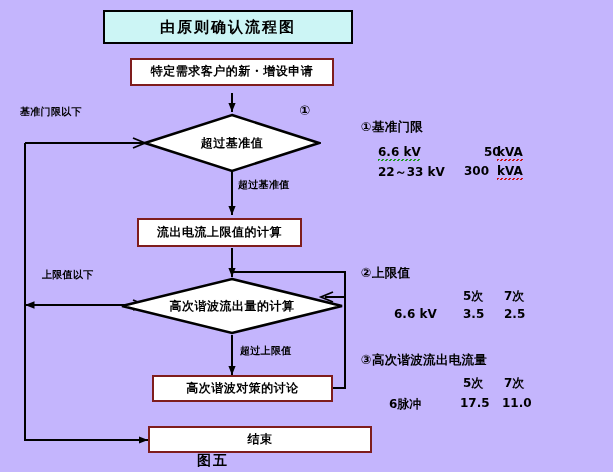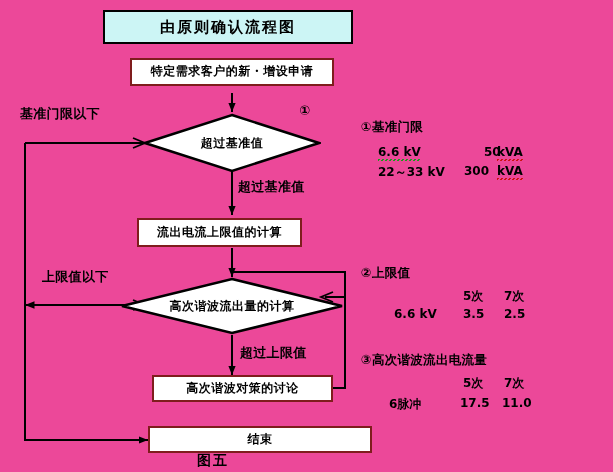--- a/index.html
+++ b/index.html
@@ -4,21 +4,21 @@
 <style>
   html, body {
     margin: 0;
     padding: 0;
     background: #ffffff;
   }
   #canvas {
     position: relative;
     width: 613px;
     height: 472px;
-    background: #ec4899;
+    background: #c4b5fd;
     font-family: "DejaVu Sans", "Liberation Sans", sans-serif;
     overflow: hidden;
   }
 
   
   .node {
     position: absolute;
     box-sizing: border-box;
     display: flex;
     align-items: center;
@@ -65,21 +65,21 @@
     font-size: 12px;
     font-weight: bold;
     color: #000;
     letter-spacing: 0.5px;
     pointer-events: none;
   }
 
   
   .edge-label {
     position: absolute;
-    font-size: 13px;
+    font-size: 10px;
     font-weight: bold;
     color: #000000;
     white-space: nowrap;
     letter-spacing: 0.3px;
   }
 
   .marker-circle {
     position: absolute;
     font-size: 13px;
     font-weight: bold;

